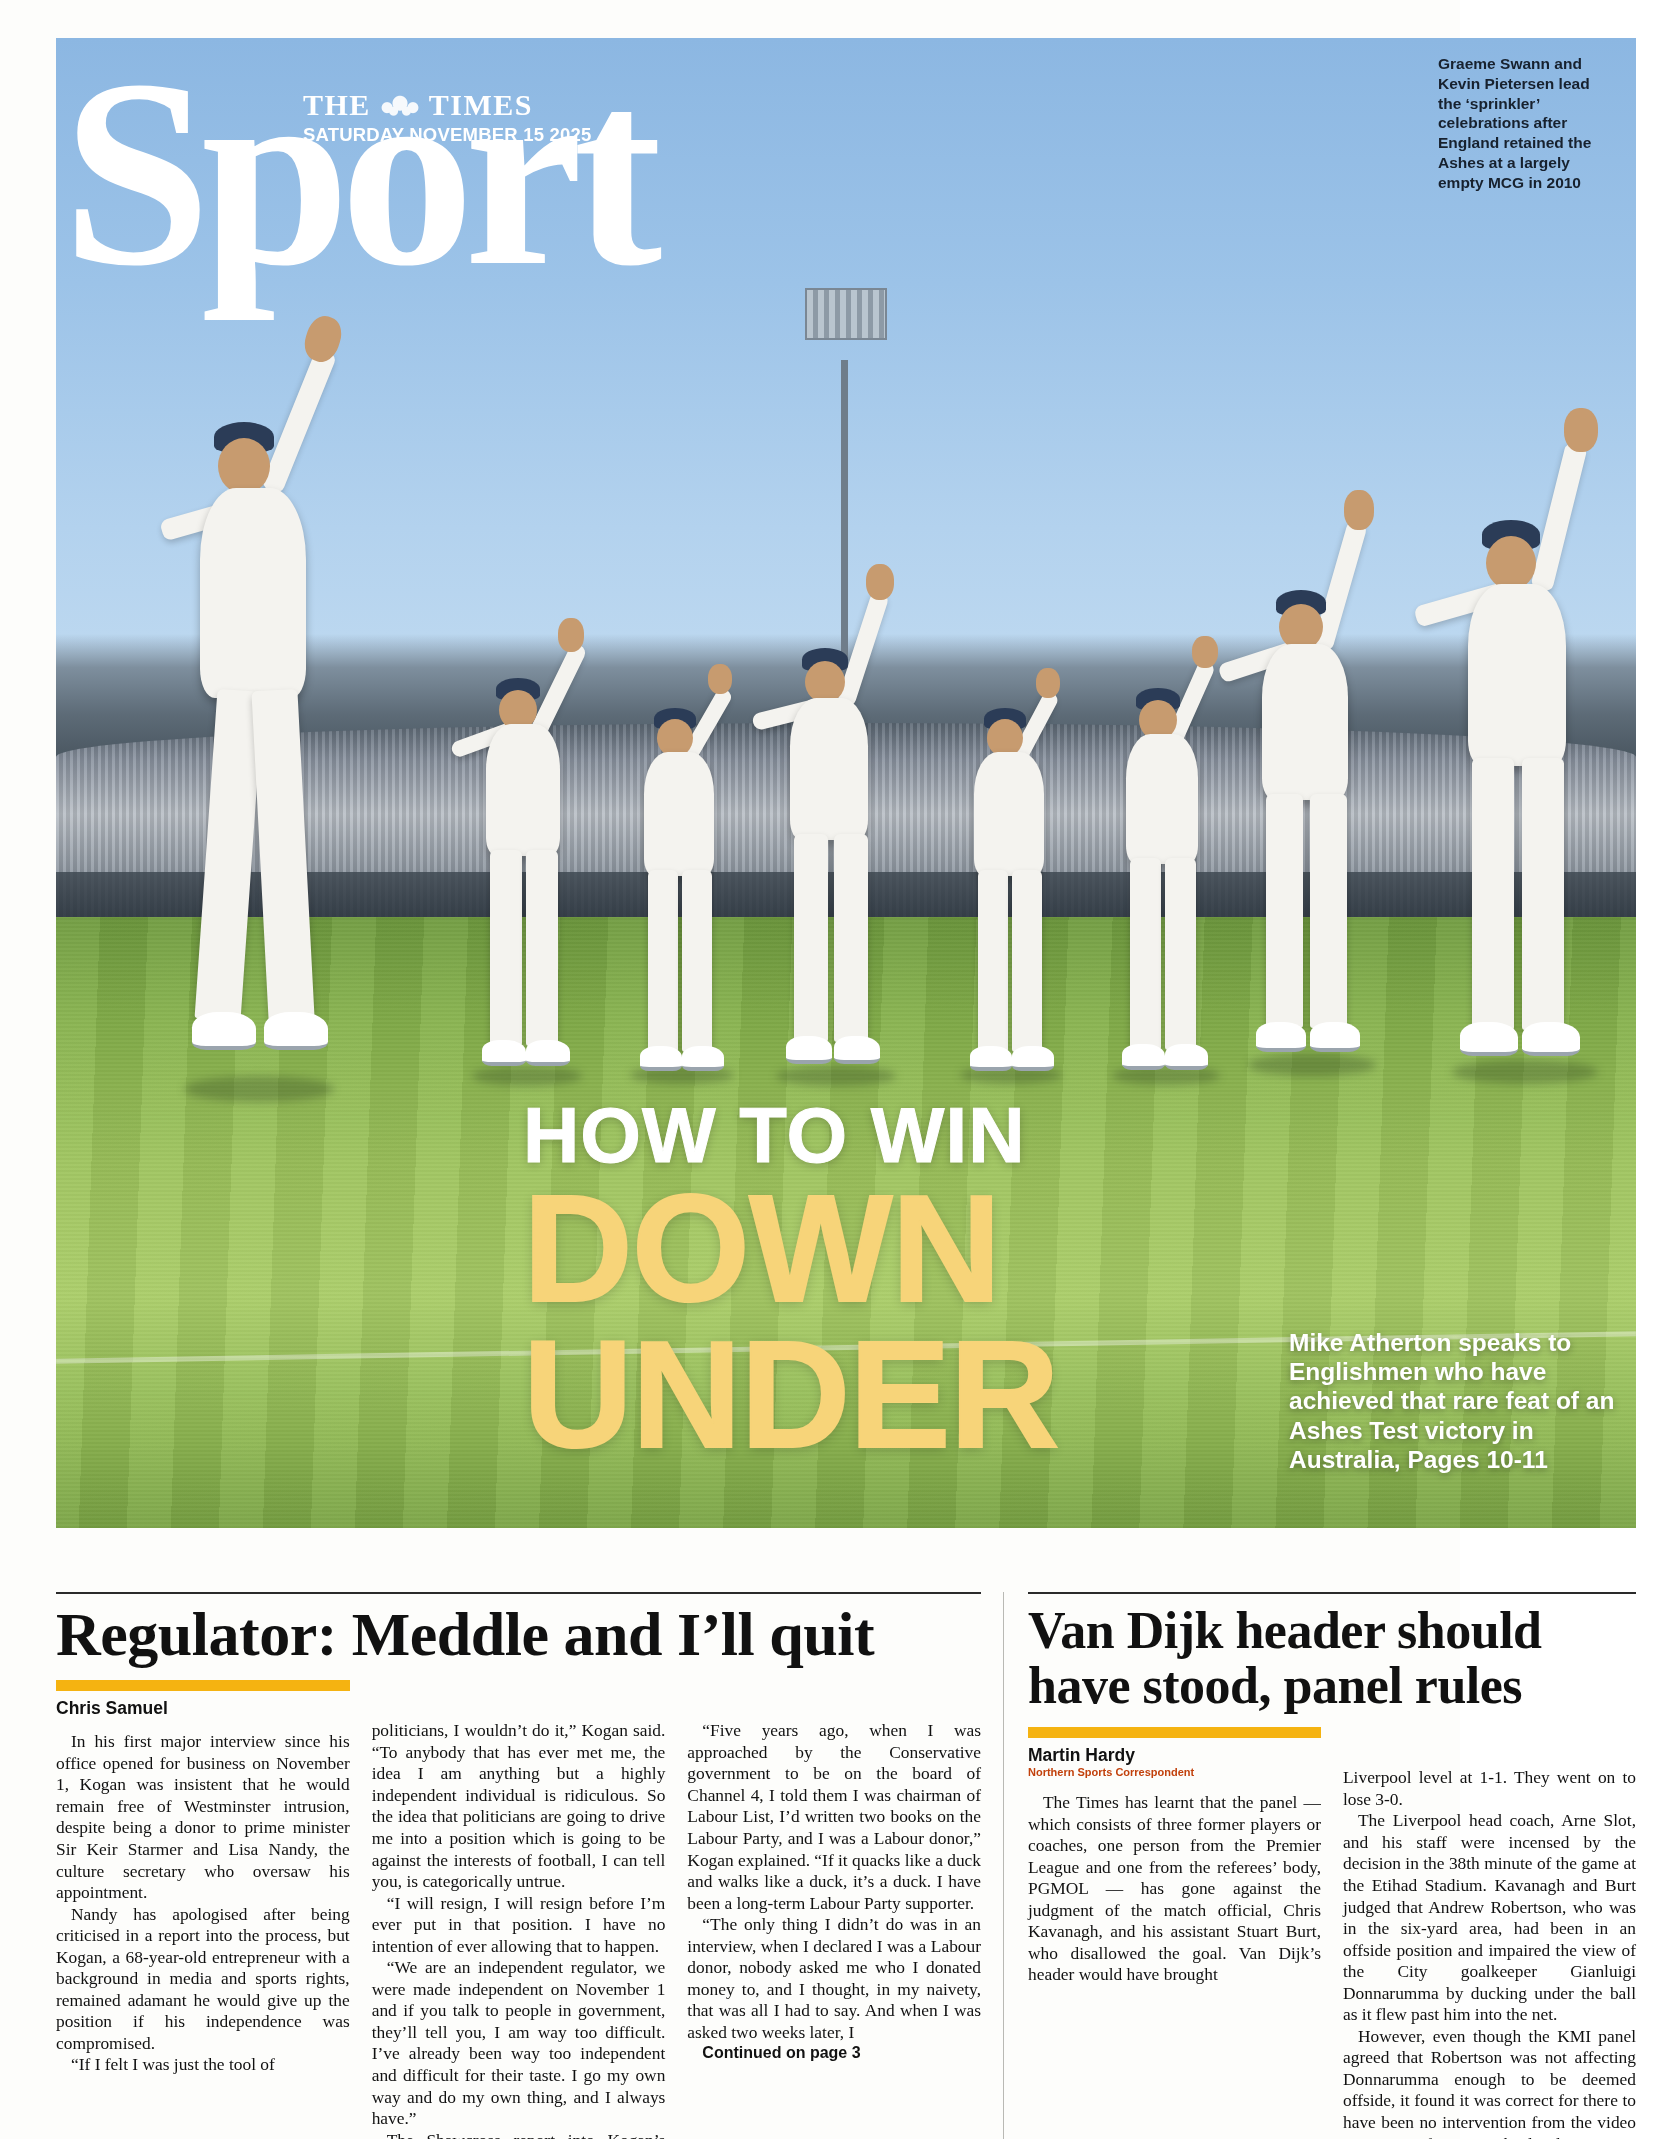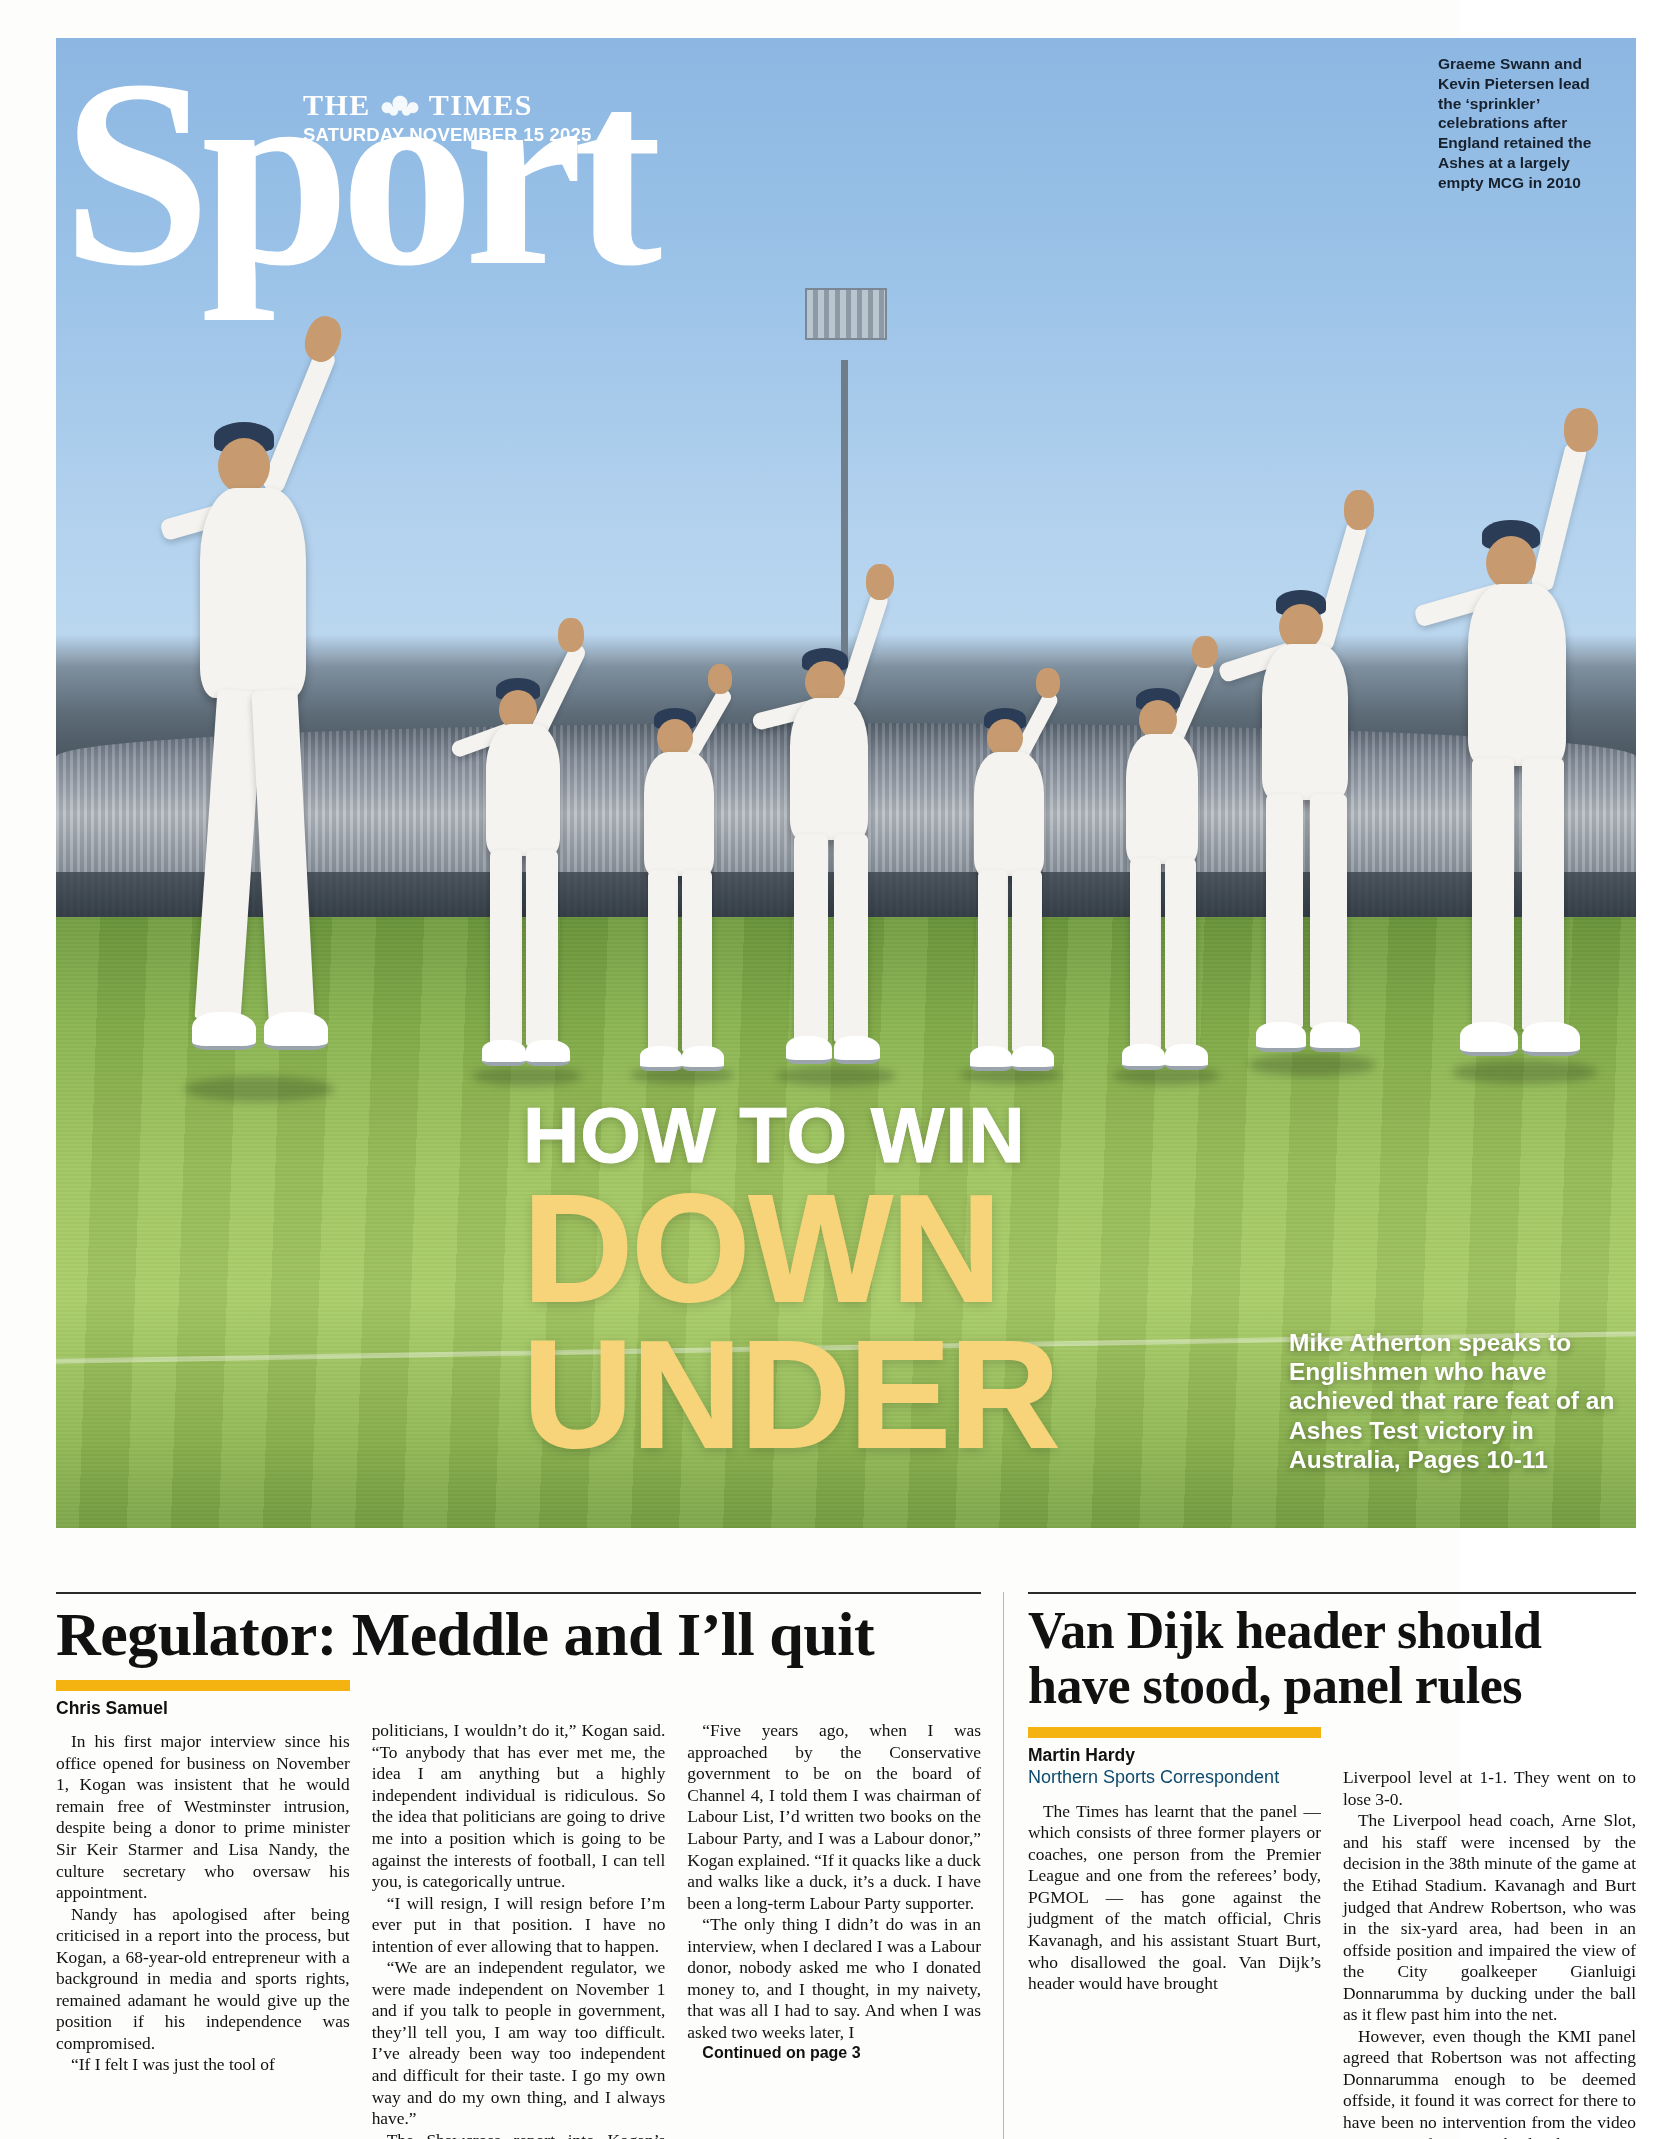--- a/index.html
+++ b/index.html
@@ -157,21 +157,21 @@
 
   .cols{display:flex;gap:22px;margin-top:14px;}
   .col{flex:1;}
   .byline-bar{height:11px;background:#f5b311;width:100%;margin-bottom:7px;}
   .byline-name{
     font-family:"Liberation Sans", sans-serif;
     font-weight:700;font-size:17.5px;color:#111;line-height:1.2;
   }
   .byline-role{
     font-family:"Liberation Sans", sans-serif;
-    font-weight:400;font-size:18px;color:#0c4a6e;line-height:1.25;
+    font-weight:700;font-size:11px;color:#c2410c;line-height:1.25;
   }
   .bodytext{
     font-family:"Liberation Serif", serif;
     font-size:17.4px;line-height:1.238;color:#111111;
     text-align:justify;
     margin-top:12px;
     hyphens:auto;
     -webkit-hyphens:auto;
   }
   .bodytext p{margin:0;text-indent:15px;}

